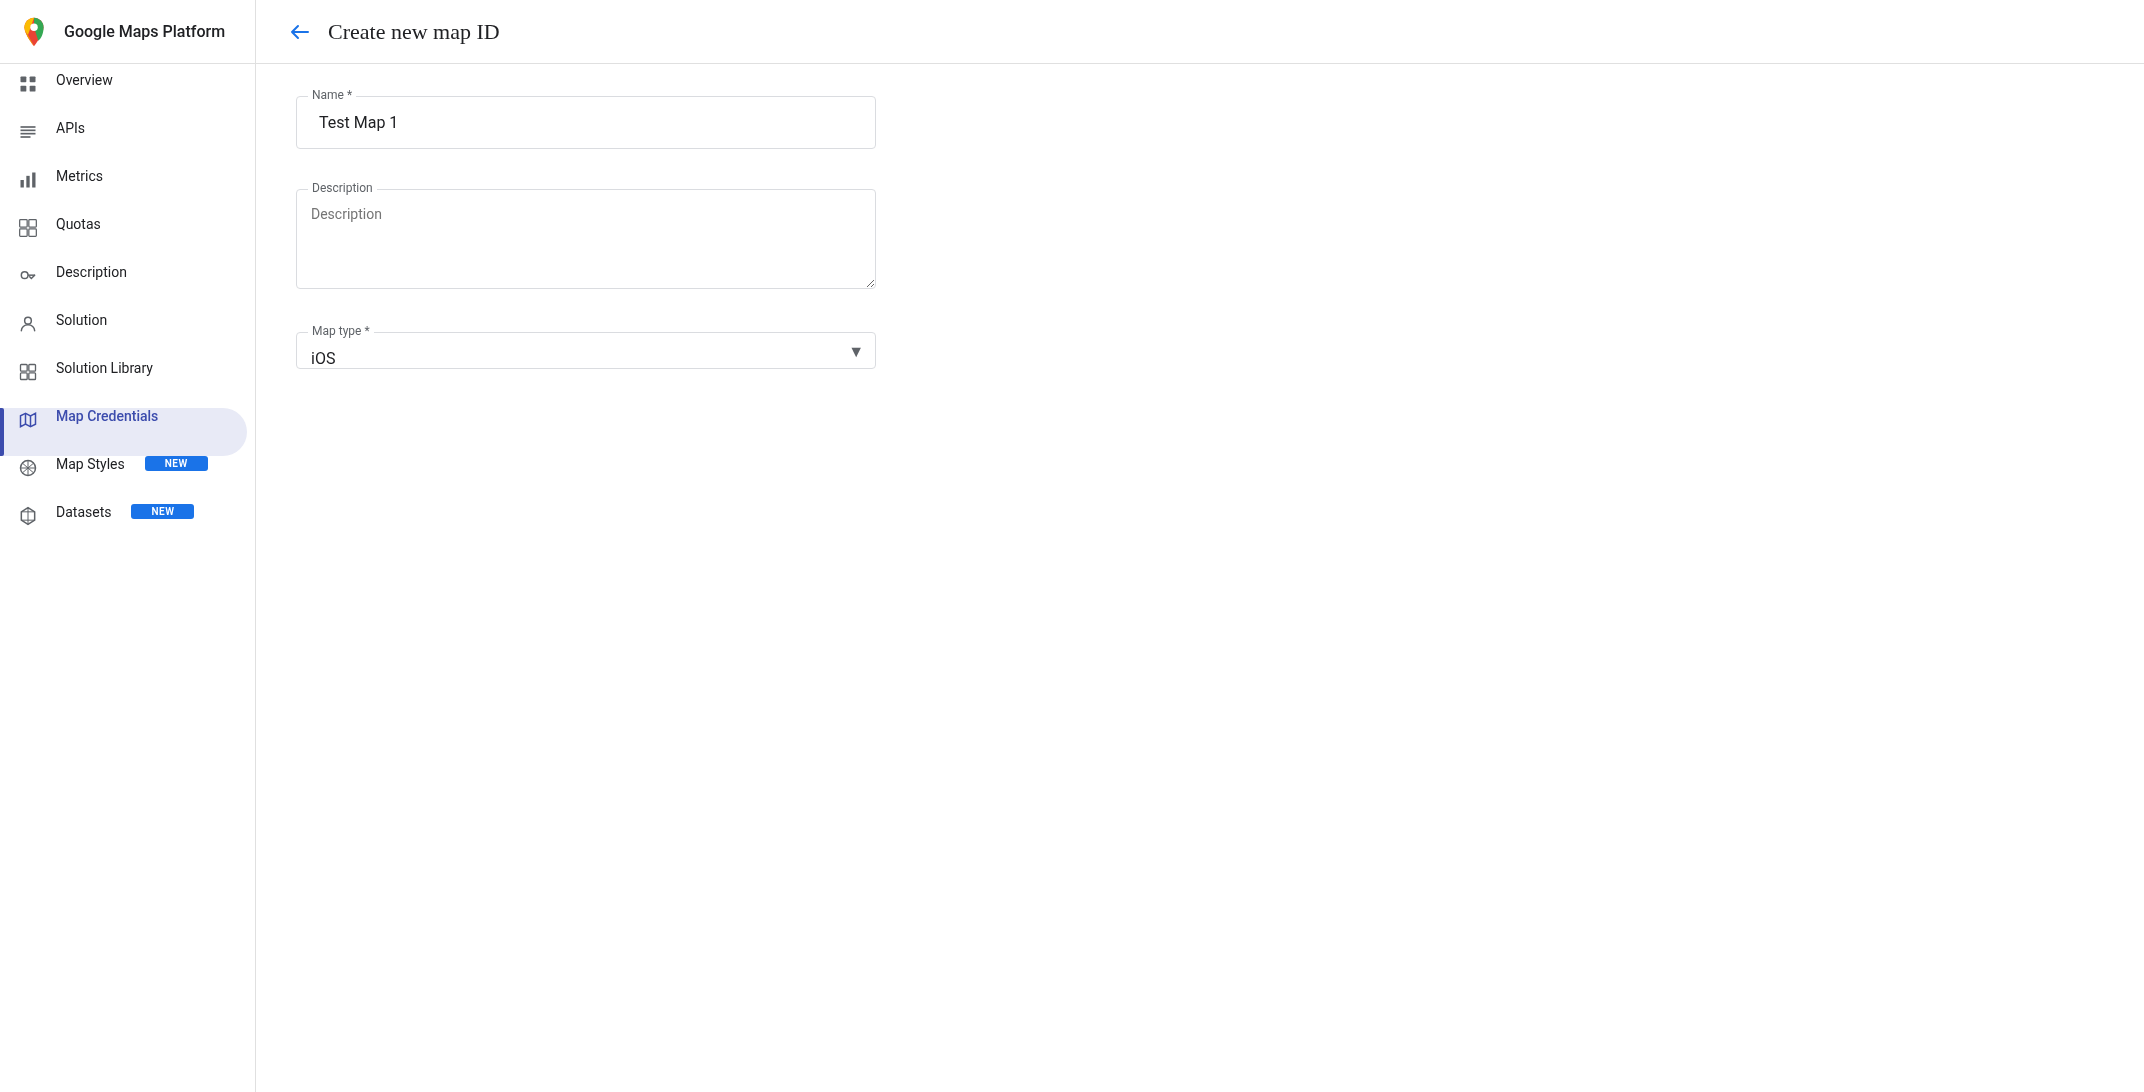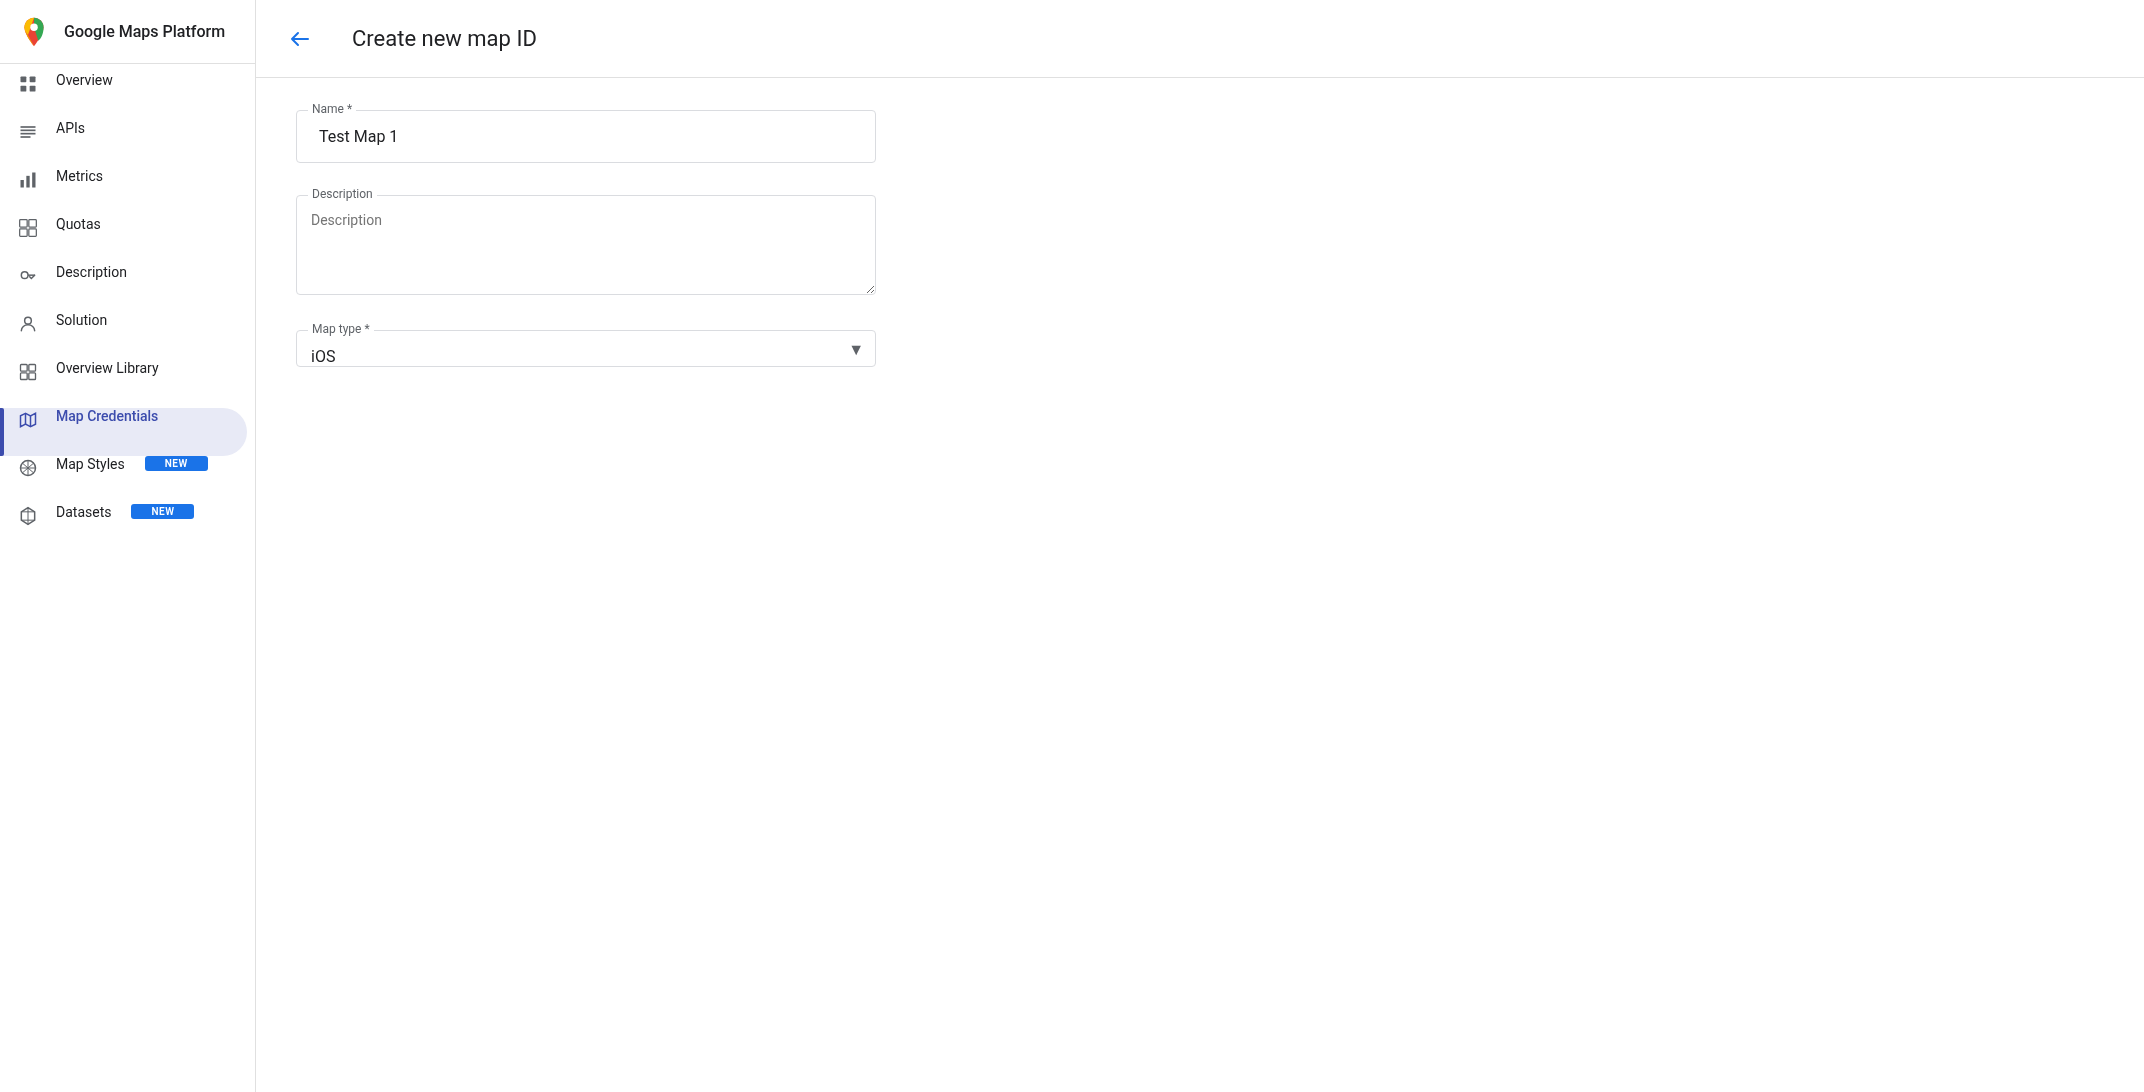--- a/index.html
+++ b/index.html
@@ -122,23 +122,24 @@
       flex: 1;
       display: flex;
       flex-direction: column;
       overflow: hidden;
     }
 
     .main-header {
       display: flex;
       align-items: center;
       padding: 0 24px;
-      height: 78px;
+      height: 64px;
       border-bottom: 1px solid #e0e0e0;
-      gap: 32px;
+      gap: 8px;
+      font-family: Liberation Serif, serif;
     }
 
     .back-button {
       display: flex;
       align-items: center;
       justify-content: center;
       width: 40px;
       height: 40px;
       border-radius: 50%;
       cursor: pointer;
@@ -157,21 +158,21 @@
       flex: 1;
       overflow-y: auto;
       padding: 32px 40px;
     }
 
     .form-container {
       max-width: 580px;
     }
 
     .form-field {
-      margin-bottom: 32px;
+      margin-bottom: 40px;
       position: relative;
     }
 
     .field-label {
       position: absolute;
       top: -8px;
       left: 12px;
       background: #fff;
       padding: 0 4px;
       font-size: 12px;
@@ -328,21 +329,21 @@
 
     <div class="nav-item">
       <span class="nav-icon">
         <svg width="20" height="20" viewBox="0 0 24 24" fill="none">
           <rect x="3" y="3" width="8" height="8" rx="1" stroke="#5f6368" stroke-width="1.6" fill="none"></rect>
           <rect x="13" y="3" width="8" height="8" rx="1" stroke="#5f6368" stroke-width="1.6" fill="none"></rect>
           <rect x="3" y="13" width="8" height="8" rx="1" stroke="#5f6368" stroke-width="1.6" fill="none"></rect>
           <rect x="13" y="13" width="8" height="8" rx="1" stroke="#5f6368" stroke-width="1.6" fill="none"></rect>
         </svg>
       </span>
-      <span class="nav-label">Overview Library</span>
+      <span class="nav-label">Solution Library</span>
     </div>
 
     <div class="nav-item active">
       <span class="nav-icon">
         <svg width="20" height="20" viewBox="0 0 24 24" fill="none">
           <path d="M9 4L3 7v13l6-3 6 3 6-3V4l-6 3-6-3z" stroke="#3c4cad" stroke-width="1.8" fill="none"></path>
           <line x1="9" y1="4" x2="9" y2="17" stroke="#3c4cad" stroke-width="1.8"></line>
           <line x1="15" y1="7" x2="15" y2="20" stroke="#3c4cad" stroke-width="1.8"></line>
         </svg>
       </span>

